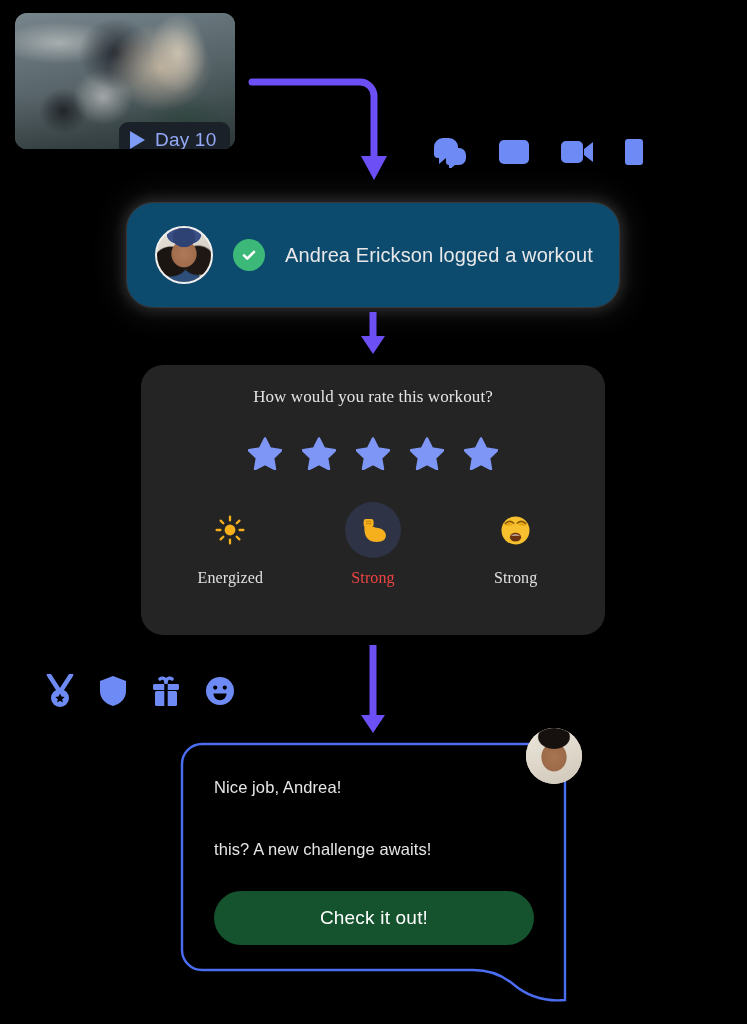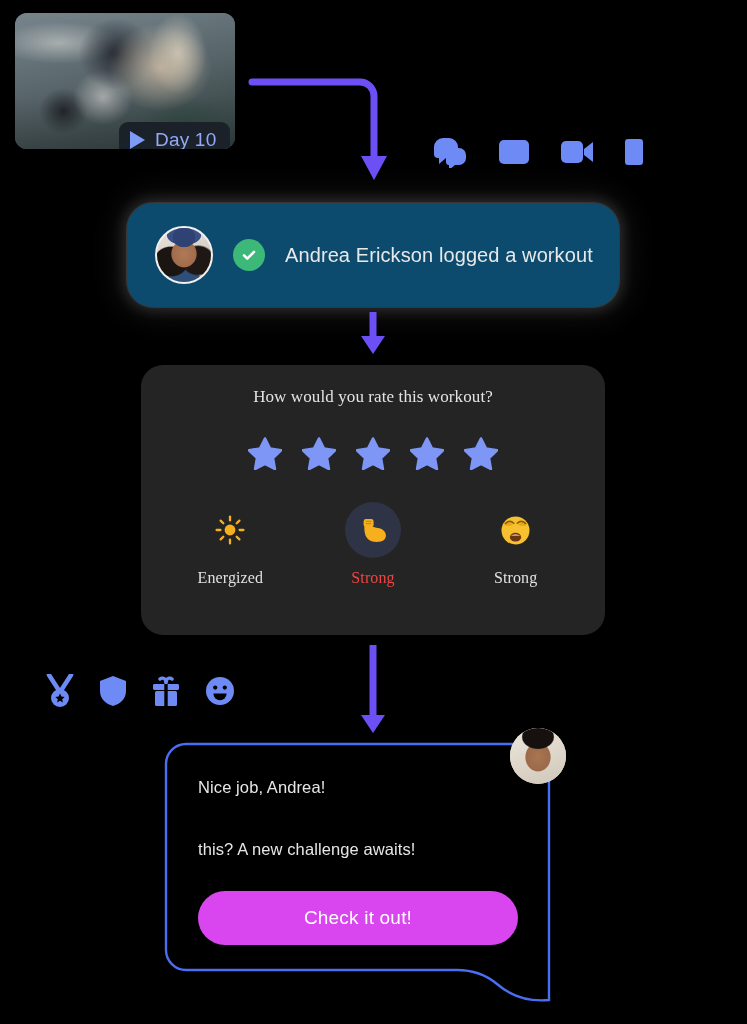--- a/index.html
+++ b/index.html
@@ -216,21 +216,21 @@
     left: 46px;
     top: 674px;
     display: flex;
     align-items: center;
     gap: 25px;
   }
 
   
   .msg-wrap {
     position: absolute;
-    left: 164px;
+    left: 180px;
     top: 742px;
     width: 387px;
     height: 278px;
   }
   .msg-svg { position: absolute; left: 0; top: 0; overflow: visible; }
   .msg-content {
     position: absolute;
     left: 34px;
     top: 30px;
     right: 34px;
@@ -239,21 +239,21 @@
     color: #e6e6e6;
     font-size: 16.5px;
     line-height: 31px;
     letter-spacing: 0.1px;
   }
   .msg-gap { height: 31px; }
   .cta-button {
     margin-top: 26px;
     width: 320px;
     height: 54px;
-    background: #d946ef;
+    background: #14532d;
     border: none;
     border-radius: 27px;
     color: #ffffff;
     font-size: 19px;
     font-family: "Liberation Sans", sans-serif;
     letter-spacing: 0.2px;
     cursor: pointer;
   }
   .msg-avatar {
     position: absolute;

